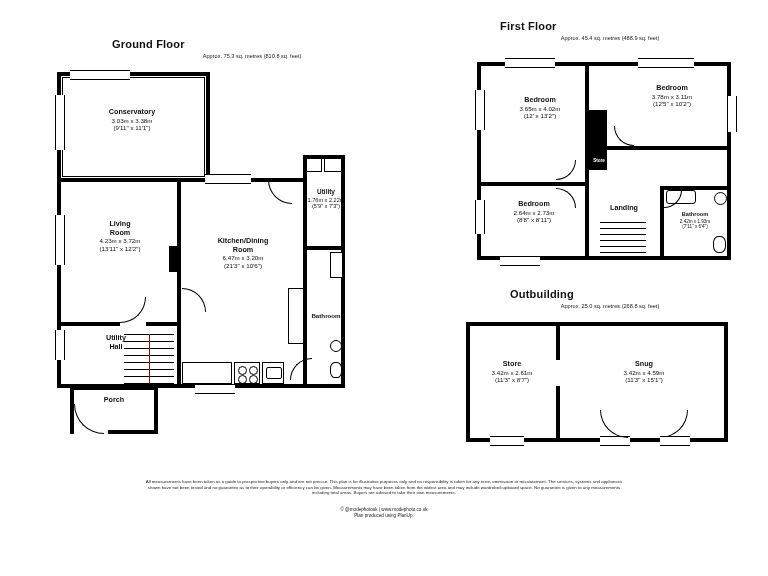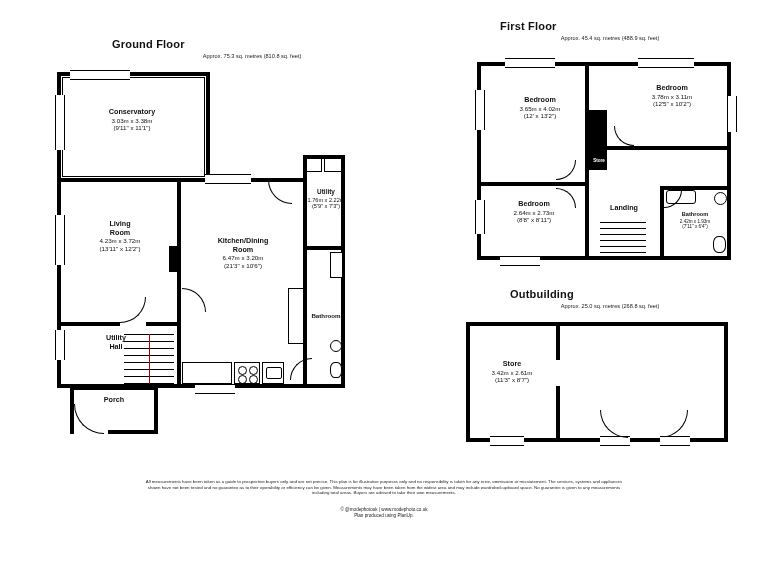--- a/index.html
+++ b/index.html
@@ -228,20 +228,25 @@
   <div class="door-arc" style="left:660px;top:410px;width:28px;height:28px;border-radius:0 0 28px 0;border-top:none;border-left:none;"></div>
   <div class="win" style="left:660px;top:436px;width:30px;height:8px;"></div>
   <div class="win" style="left:490px;top:436px;width:34px;height:8px;"></div>
 
   <div class="label-wrap" style="left:476px;top:360px;width:72px;">
     <div class="rmname">Store</div>
     <div class="rmdim">3.42m x 2.61m</div>
     <div class="rmdim">(11'3" x 8'7")</div>
   </div>
 
+  <div class="label-wrap" style="left:596px;top:360px;width:96px;">
+    <div class="rmname">Snug</div>
+    <div class="rmdim">3.42m x 4.59m</div>
+    <div class="rmdim">(11'3" x 15'1")</div>
+  </div>
 
   <div class="abs" style="left:34px;top:468px;width:700px;">
     <div class="footer-dis" style="margin-top:11px;padding:0 110px;">All measurements have been taken as a guide to prospective buyers only and are not precise. This plan is for illustrative purposes only and no responsibility is taken for any error, ommission or misstatement. The services, systems and appliances shown have not been tested and no guarantee as to their operability or efficiency can be given. Measurements may have been taken from the widest area and may include wardrobe/cupboard space. No guarantee is given to any measurements including total areas. Buyers are advised to take their own measurements.</div>
     <div class="footer-cred" style="margin-top:11px;">© @modephotouk | www.modephoto.co.uk</div>
     <div class="footer-cred">Plan produced using PlanUp.</div>
   </div>
 
 </div>
 
 </body></html>

